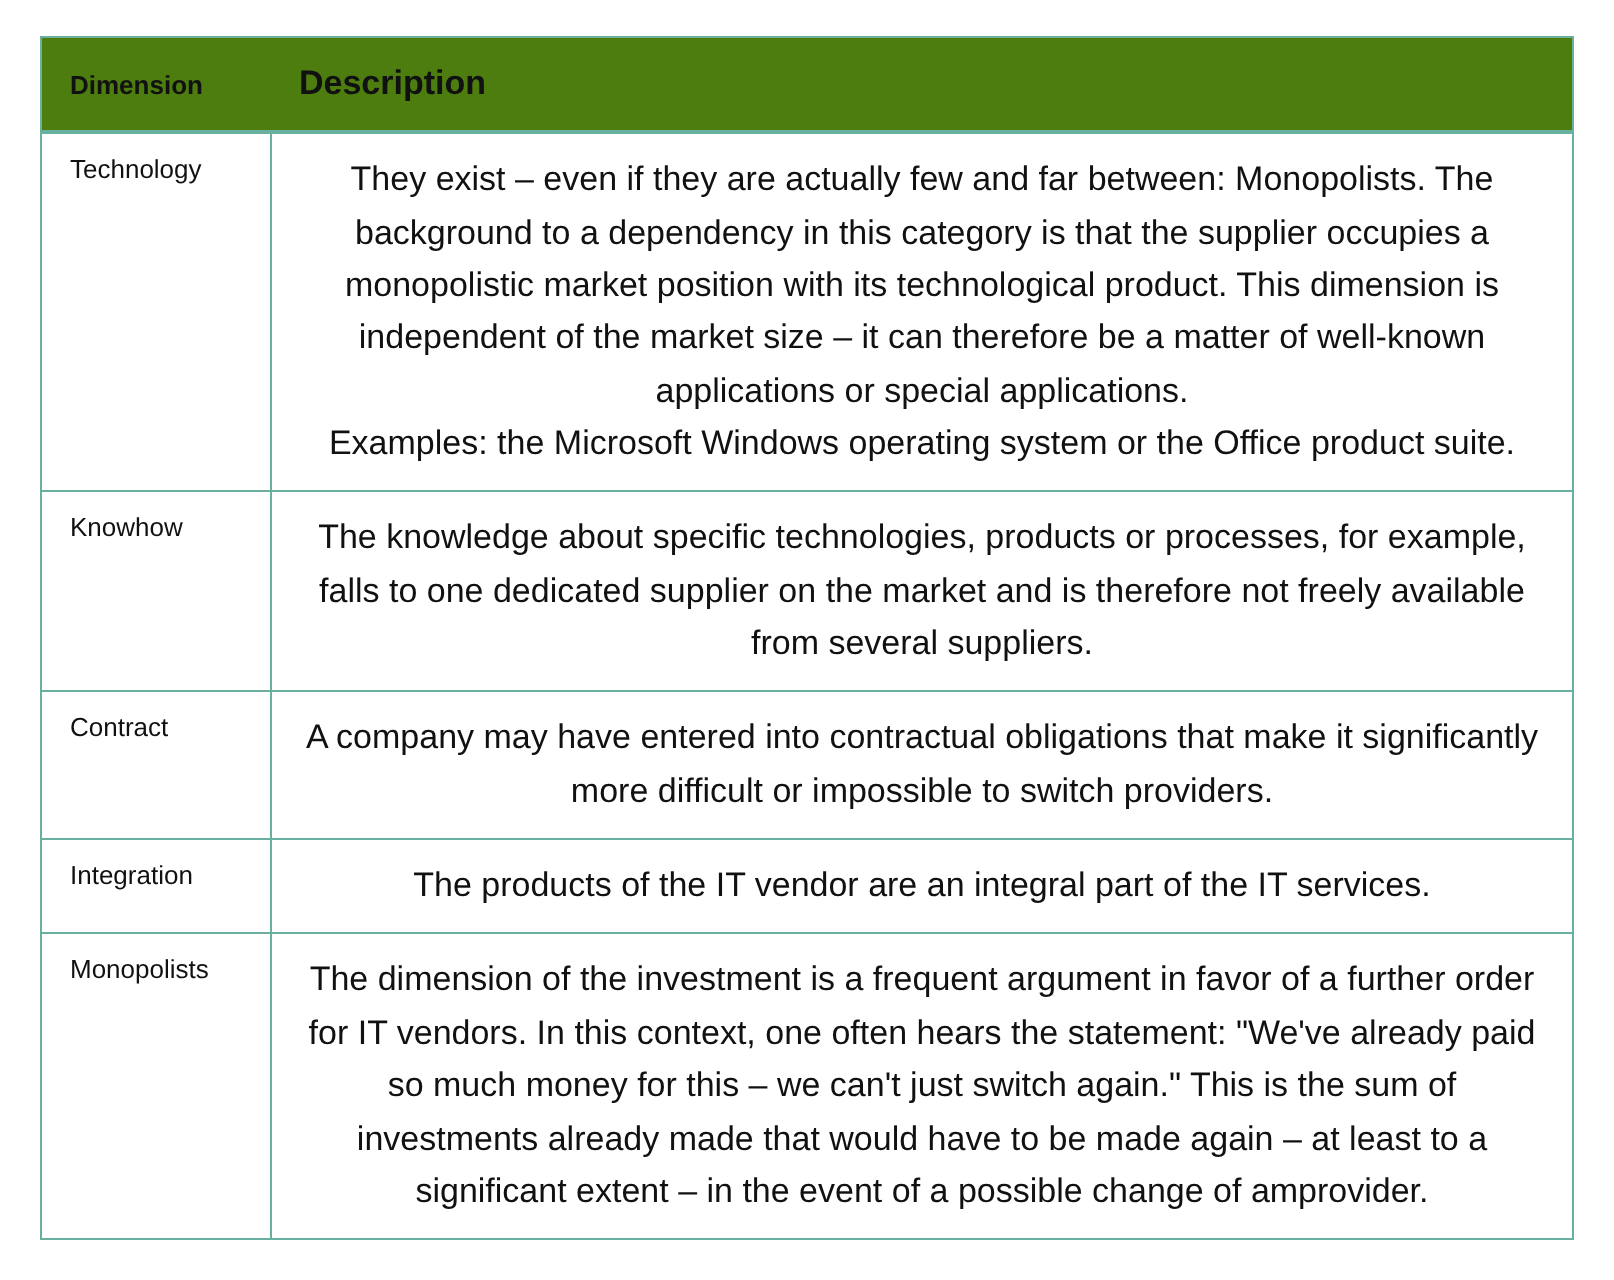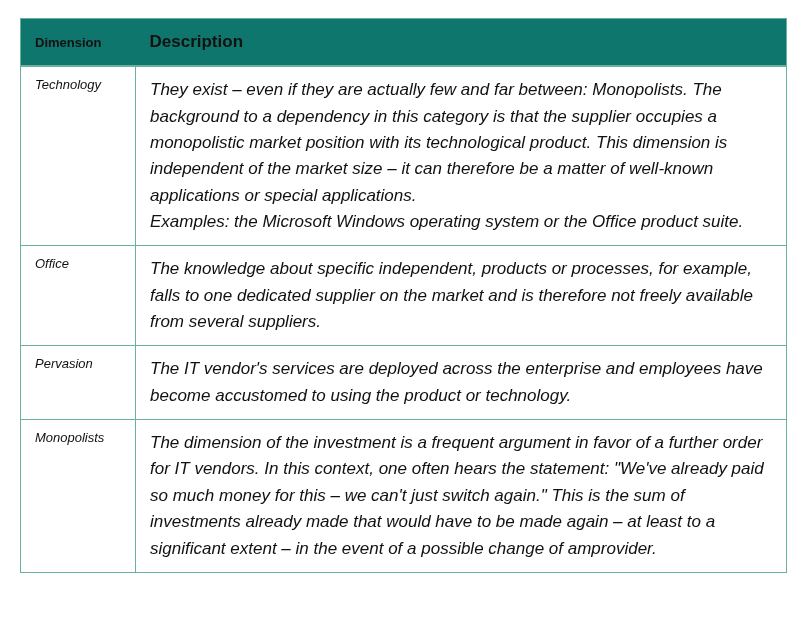--- a/index.html
+++ b/index.html
@@ -17,43 +17,43 @@
     }
     .table-container {
       padding: 18px 20px 18px 20px;
     }
     table {
       width: 100%;
       border-collapse: collapse;
       border: 1px solid #6ab0a0;
     }
     thead tr {
-      background: #0f766e;
+      background: #4d7c0f;
     }
     thead th {
       text-align: left;
       font-weight: bold;
       padding: 10px 14px 10px 14px;
       border-bottom: 2px solid #6ab0a0;
       font-size: 13.5px;
     }
     tbody tr {
       border-bottom: 1px solid #6ab0a0;
     }
     tbody tr:last-child {
       border-bottom: none;
     }
     td {
       padding: 10px 14px;
       vertical-align: top;
       border-right: 1px solid #6ab0a0;
-      font-style: italic;
     }
     td:last-child {
       border-right: none;
+      text-align: center;
     }
     .col-dim {
       width: 115px;
       font-size: 13px;
     }
     .col-desc {
       font-size: 17px;
       line-height: 1.55;
     }
     .col-desc p + p {
@@ -72,29 +72,35 @@
     </thead>
     <tbody id="table-body">
     <tr>
           <td class="col-dim">Technology</td>
           <td class="col-desc">
             <p>They exist – even if they are actually few and far between: Monopolists. The background to a dependency in this category is that the supplier occupies a monopolistic market position with its technological product. This dimension is independent of the market size – it can therefore be a matter of well-known applications or special applications.</p>
             <p>Examples: the Microsoft Windows operating system or the Office product suite.</p>
           </td>
         </tr>
         <tr>
-          <td class="col-dim">Office</td>
+          <td class="col-dim">Knowhow</td>
           <td class="col-desc">
-            <p>The knowledge about specific independent, products or processes, for example, falls to one dedicated supplier on the market and is therefore not freely available from several suppliers.</p>
+            <p>The knowledge about specific technologies, products or processes, for example, falls to one dedicated supplier on the market and is therefore not freely available from several suppliers.</p>
           </td>
         </tr>
         <tr>
-          <td class="col-dim">Pervasion</td>
+          <td class="col-dim">Contract</td>
           <td class="col-desc">
-            <p>The IT vendor's services are deployed across the enterprise and employees have become accustomed to using the product or technology.</p>
+            <p>A company may have entered into contractual obligations that make it significantly more difficult or impossible to switch providers.</p>
+          </td>
+        </tr>
+        <tr>
+          <td class="col-dim">Integration</td>
+          <td class="col-desc">
+            <p>The products of the IT vendor are an integral part of the IT services.</p>
           </td>
         </tr>
         <tr>
           <td class="col-dim">Monopolists</td>
           <td class="col-desc">
             <p>The dimension of the investment is a frequent argument in favor of a further order for IT vendors. In this context, one often hears the statement: "We've already paid so much money for this – we can't just switch again." This is the sum of investments already made that would have to be made again – at least to a significant extent – in the event of a possible change of amprovider.</p>
           </td>
         </tr>
       </tbody>
   </table>

